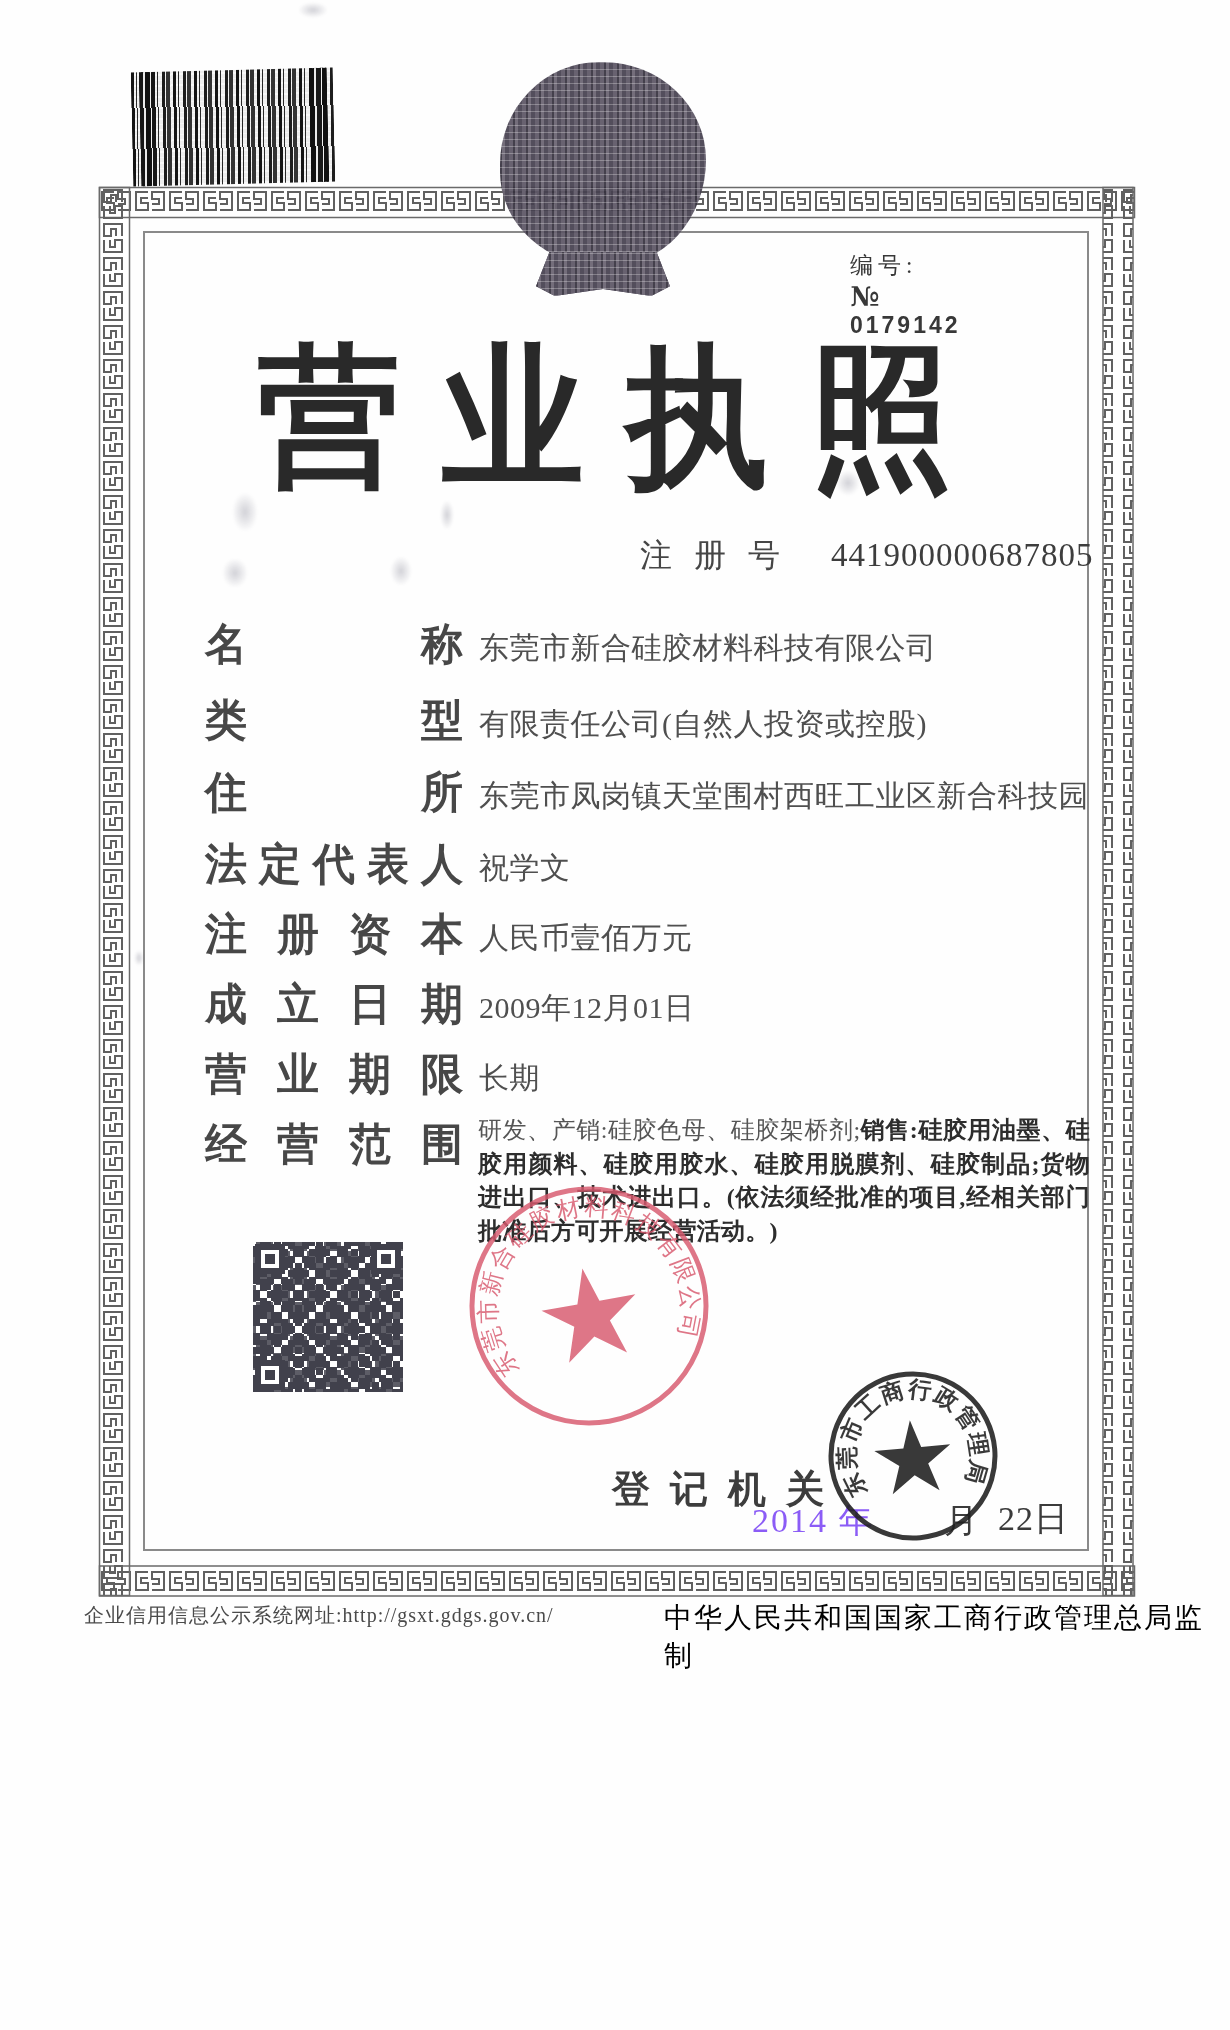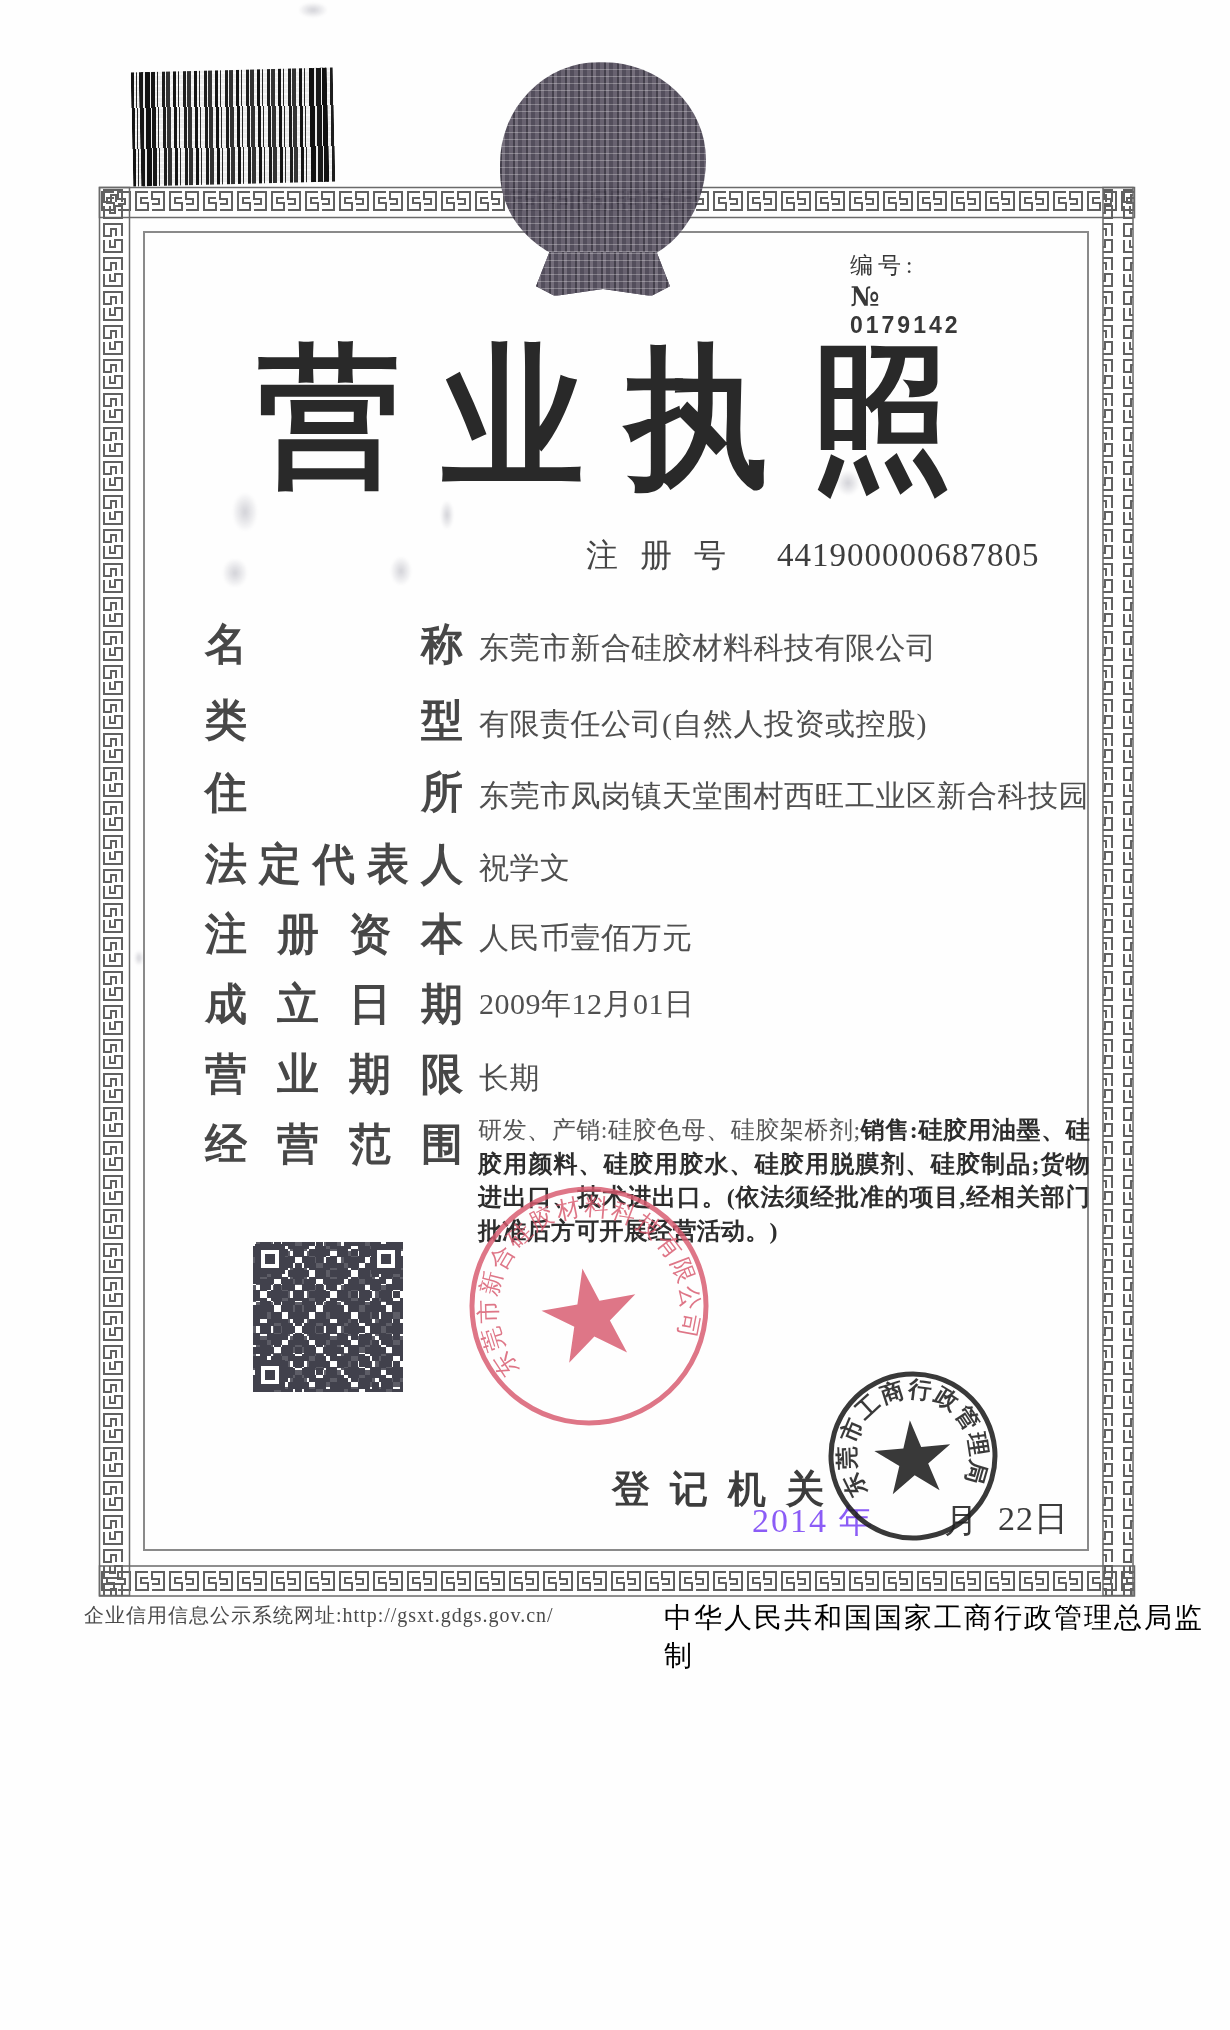--- a/index.html
+++ b/index.html
@@ -44,21 +44,21 @@
 
   
   .cert-title{
     left:258px;top:316px;
     font-family:"DejaVu Sans",sans-serif;font-weight:800;font-size:142px;
     letter-spacing:42px;color:#292929;transform:scaleY(1.08);transform-origin:top left;
     white-space:nowrap;
   }
 
   
-  .regno{left:586px;top:534px;display:flex;align-items:baseline;color:#464646;}
+  .regno{left:640px;top:534px;display:flex;align-items:baseline;color:#464646;}
   .regno .r-label{font-size:32px;letter-spacing:22px;}
   .regno .r-num{font-size:33px;letter-spacing:1px;margin-left:29px;color:#3d3d3d;}
 
   
   .frow{position:absolute;left:205px;display:flex;align-items:baseline;}
   .flabel{display:inline-block;width:258px;font-size:42px;font-weight:600;color:#474747;
     text-align:justify;text-align-last:justify;transform:scaleY(1.04);}
   .fvalue{margin-left:16px;font-size:30px;color:#4f4f4f;letter-spacing:.5px;white-space:nowrap;}
   .scope-text{
     left:478px;top:1114px;width:612px;font-size:24px;line-height:1.40;
@@ -154,21 +154,21 @@
   <span class="fvalue">东莞市凤岗镇天堂围村西旺工业区新合科技园</span>
 </div>
 <div class="frow" style="top:836px;">
   <span class="flabel">法定代表人</span>
   <span class="fvalue">祝学文</span>
 </div>
 <div class="frow" style="top:906px;">
   <span class="flabel">注册资本</span>
   <span class="fvalue">人民币壹佰万元</span>
 </div>
-<div class="frow" style="top:976px;align-items:center;">
+<div class="frow" style="top:976px;">
   <span class="flabel">成立日期</span>
   <span class="fvalue">2009年12月01日</span>
 </div>
 <div class="frow" style="top:1046px;justify-content:center;">
   <span class="flabel">营业期限</span>
   <span class="fvalue">长期</span>
 </div>
 
 <div class="frow" style="top:1116px;">
   <span class="flabel">经营范围</span>

